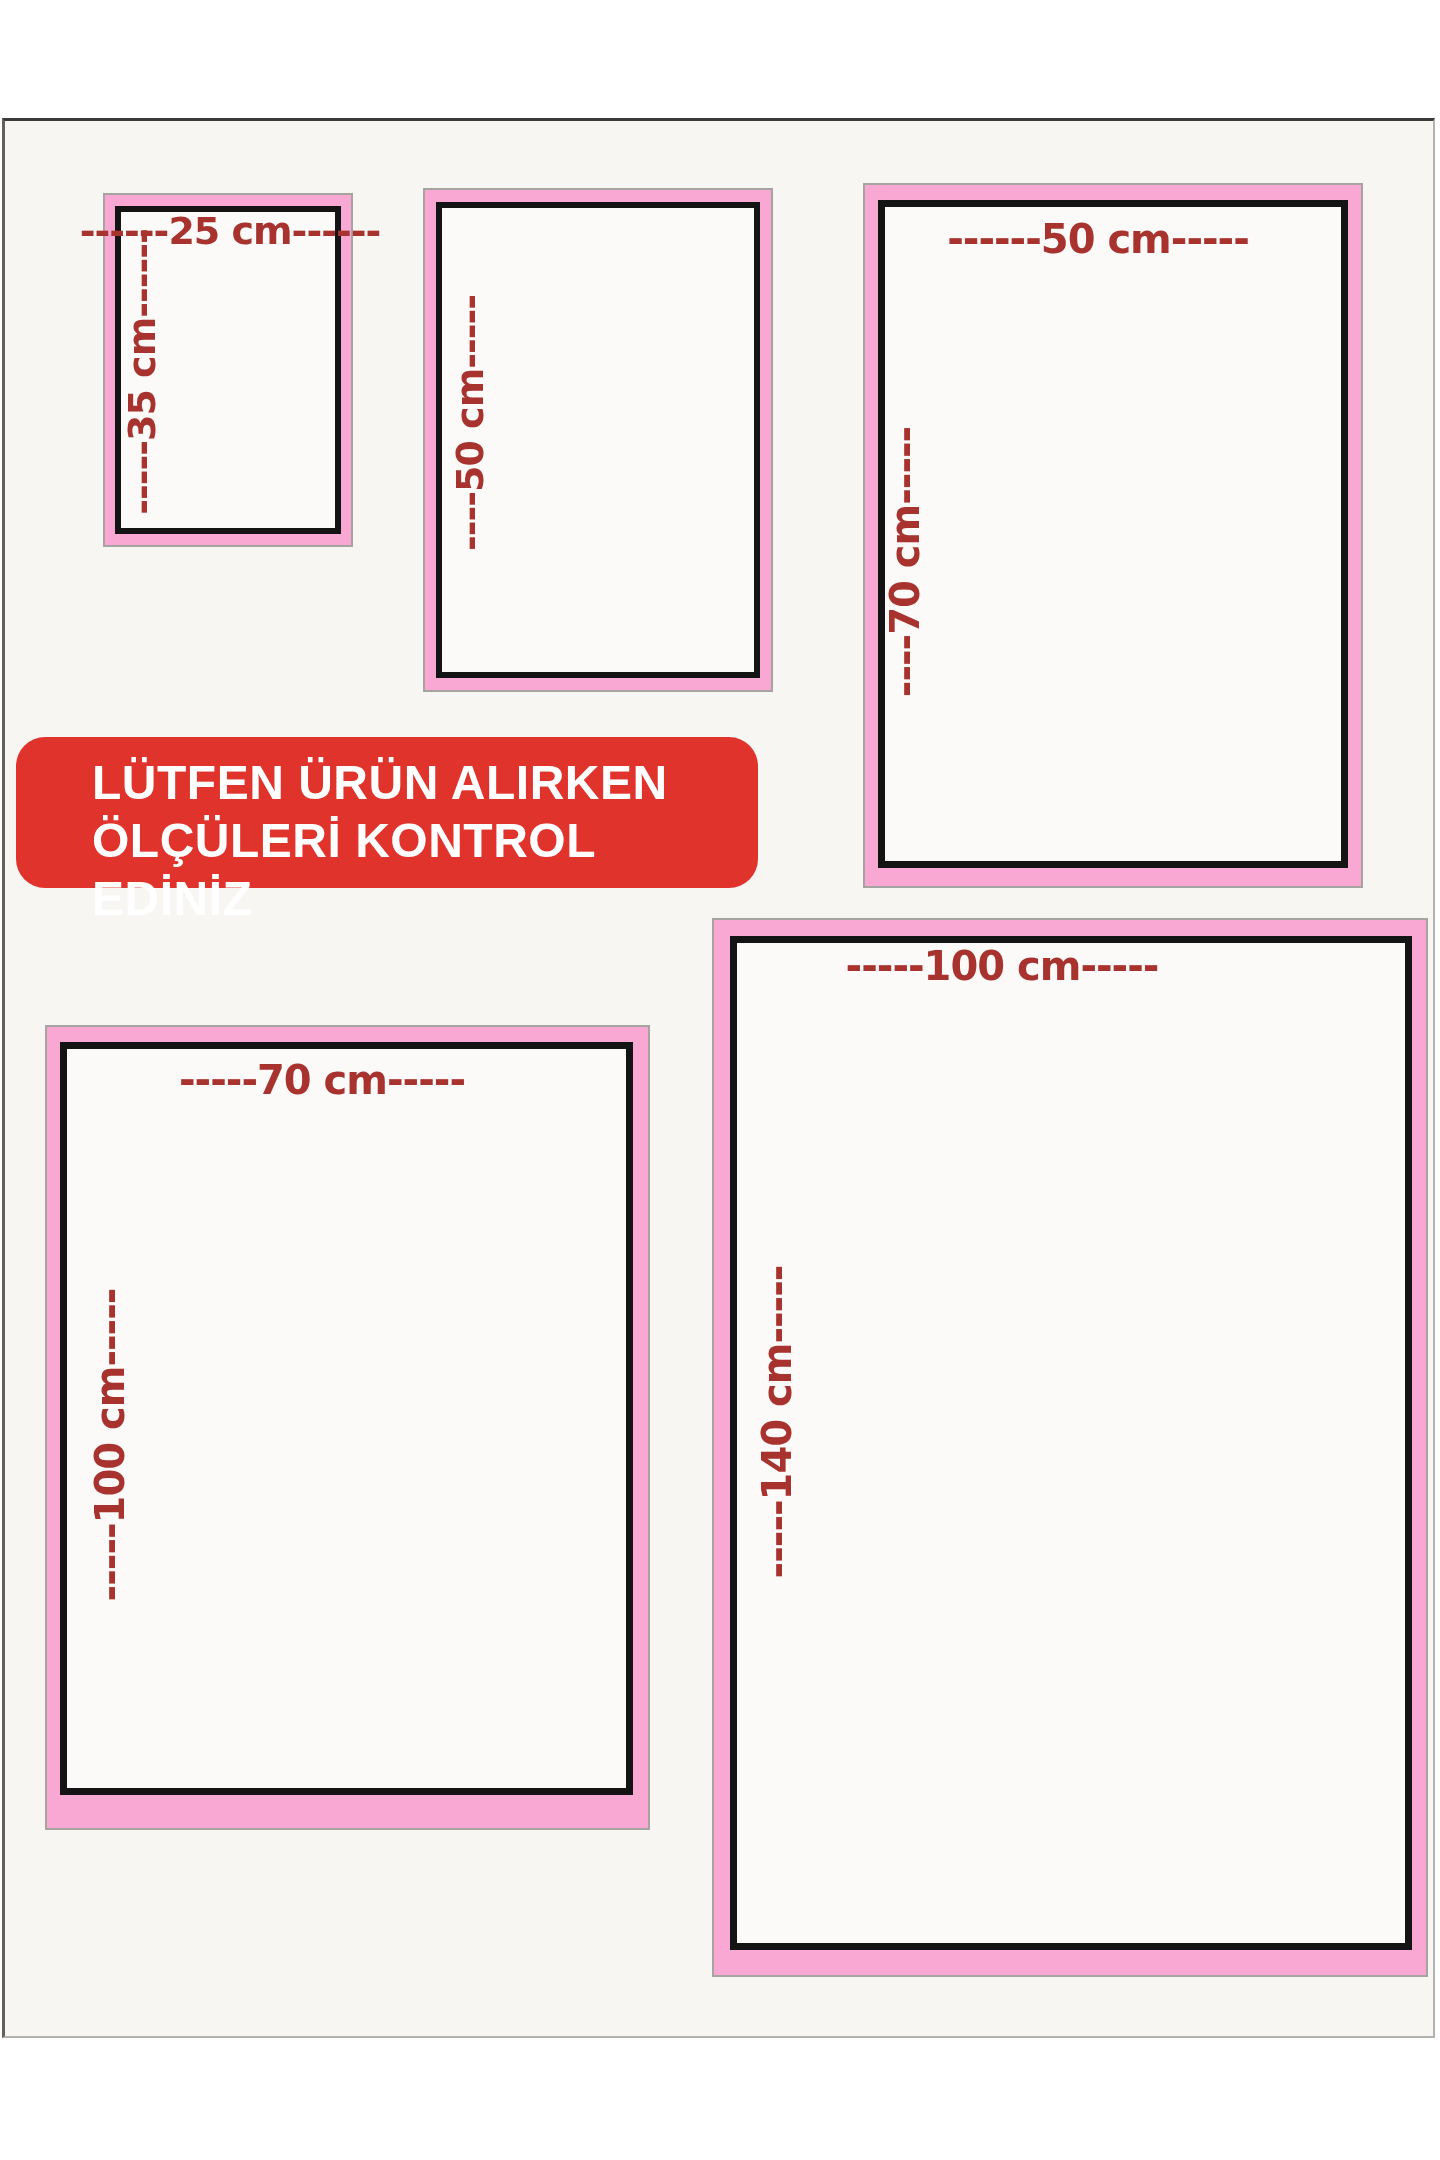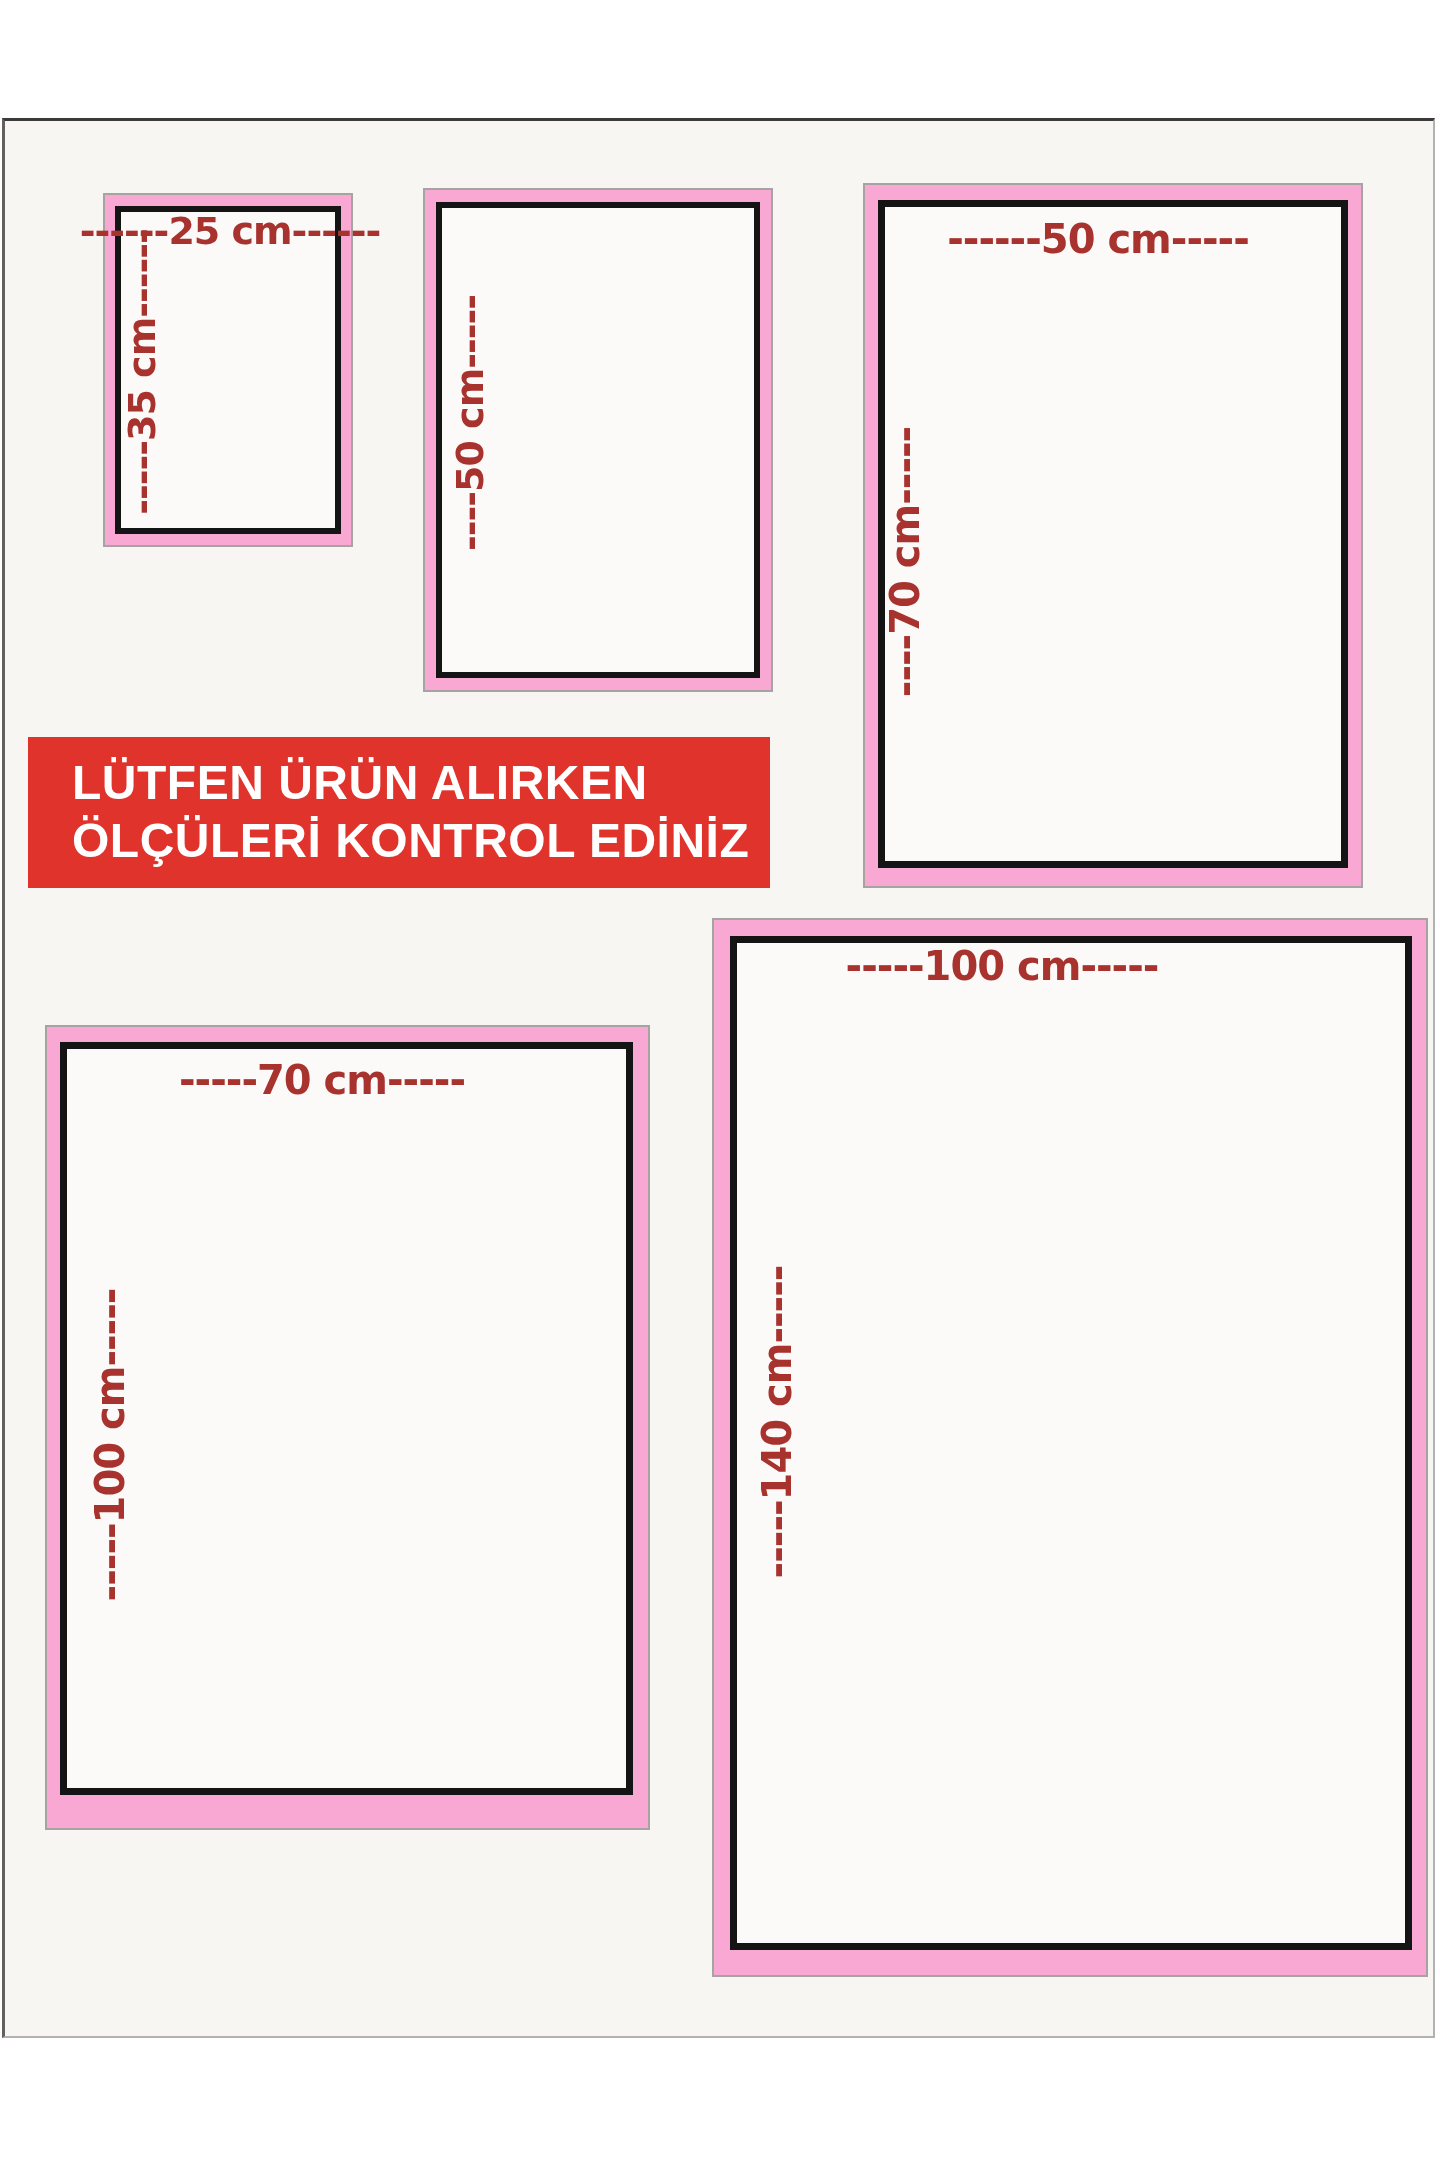--- a/index.html
+++ b/index.html
@@ -46,31 +46,32 @@
     transform: translate(-50%, -50%);
   }
   .dim-label.vertical {
     transform: translate(-50%, -50%) rotate(-90deg);
   }
   .fs38 { font-size: 38px; }
   .fs40 { font-size: 40px; }
   
   #notice-banner {
     position: absolute;
-    left: 28px; top: 737px;
+    left: 16px; top: 737px;
     width: 742px; height: 151px;
     background: #e0332b;
     color: #ffffff;
     font-family: "Liberation Sans", sans-serif;
     font-weight: bold;
     font-size: 48px;
     line-height: 58px;
     letter-spacing: 0.5px;
-    padding: 17px 0 0 44px;
+    padding: 17px 0 0 76px;
     box-sizing: border-box;
+    border-radius: 29px;
   }
   #notice-banner .line { display: block; }
 </style>
 </head>
 <body>
 
 <div id="canvas">
 
   <div id="page-sheet"></div>
 

